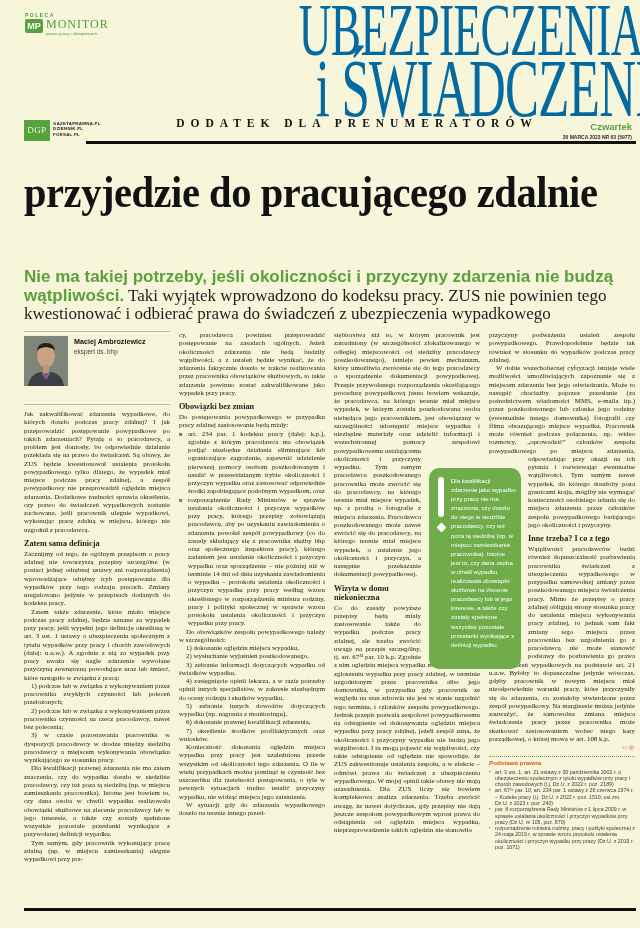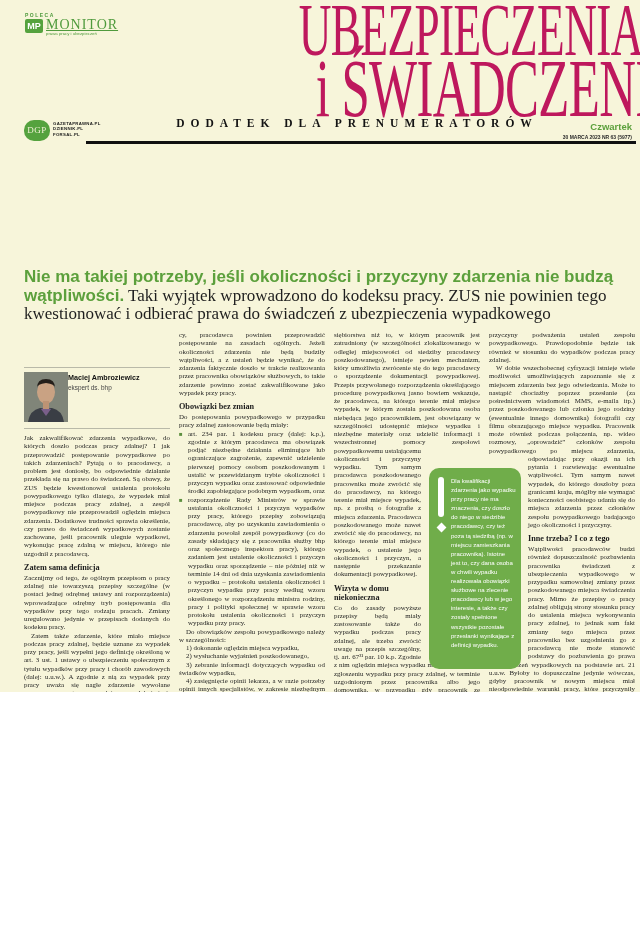--- a/index.html
+++ b/index.html
@@ -1,39 +1,39 @@
 <!DOCTYPE html>
 <html lang="pl"><head>
 <meta charset="utf-8">
 <style>
   html,body{margin:0;padding:0;}
   body{width:640px;height:929px;font-family:"Liberation Serif",serif;}
-  #page{position:relative;width:640px;height:692px;background:#f7f5da;overflow:hidden;}
+  #page{position:relative;width:640px;height:928px;background:#f7f5da;overflow:hidden;}
 
   
   .poleca-block{position:absolute;left:25px;top:12px;width:130px;color:#4f9a3c;}
   .poleca-label{font-family:"Liberation Sans",sans-serif;font-size:5px;font-weight:bold;letter-spacing:1.5px;color:#4f9a3c;}
   .mp-row{display:flex;align-items:flex-start;gap:3px;margin-top:1px;}
   .mp-box{width:18px;height:14px;background:#55a23e;color:#fff;font-family:"Liberation Sans",sans-serif;
           font-weight:bold;font-size:9px;line-height:14px;text-align:center;border-radius:2px;}
   .monitor-col{display:flex;flex-direction:column;}
-  .monitor-word{font-family:"Liberation Serif",serif;font-size:14px;letter-spacing:1px;color:#4f9a3c;line-height:11px;text-decoration:underline;}
+  .monitor-word{font-family:"Liberation Serif",serif;font-size:12px;letter-spacing:1px;color:#4f9a3c;line-height:11px;}
   .monitor-tag{font-family:"Liberation Sans",sans-serif;font-size:4.3px;color:#4f9a3c;margin-top:1px;}
 
-  .masthead{position:absolute;left:88px;right:26px;top:2px;text-align:right;color:#be185d;}
+  .masthead{position:absolute;left:88px;right:26px;top:2px;text-align:right;color:#0369a1;}
   .mast-line{display:block;white-space:nowrap;}
   .mast-line .mt{display:inline-block;transform:scaleX(0.62);transform-origin:100% 50%;letter-spacing:-1px;}
   .mast1 .mt{font-size:73px;line-height:58px;}
   .mast2 .mt{font-size:82px;line-height:58px;}
   .dodatek{position:absolute;left:96px;right:22px;top:117px;text-align:center;
            font-family:"Liberation Serif",serif;font-weight:bold;font-size:11.5px;letter-spacing:6px;color:#141414;white-space:nowrap;}
 
   .dgp-block{position:absolute;left:24px;top:120px;display:flex;gap:3px;align-items:flex-start;}
   .dgp-box{width:26px;height:21px;background:#55a23e;color:#f2f0d6;font-family:"Liberation Serif",serif;
-           font-size:9px;line-height:21px;text-align:center;letter-spacing:0.5px;border-radius:10px;}
+           font-size:9px;line-height:21px;text-align:center;letter-spacing:0.5px;}
   .dgp-sites{display:flex;flex-direction:column;justify-content:center;padding-top:1px;}
   .dgp-site{font-family:"Liberation Sans",sans-serif;font-weight:bold;font-size:4.3px;line-height:5.4px;color:#1a1a1a;letter-spacing:0.3px;}
 
   .hd-rule{position:absolute;left:86px;right:4px;top:141px;height:2.5px;background:#101010;}
 
   .date-block{position:absolute;right:8px;top:122px;text-align:right;}
   .date-day{font-family:"Liberation Sans",sans-serif;font-weight:bold;font-size:9.5px;color:#5ca03c;line-height:10px;}
   .date-line{font-family:"Liberation Sans",sans-serif;font-weight:bold;font-size:5px;color:#2b2b2b;margin-top:2px;}
 
   
@@ -48,21 +48,21 @@
   
   .cols{position:absolute;left:24px;top:331px;width:612px;height:577px;display:flex;gap:9px;overflow:hidden;}
   .col{width:146px;flex:0 0 146px;font-size:6.9px;line-height:8.25px;text-align:justify;color:#1d1d1d;}
   .col p{margin:0;}
   .col p.ind{text-indent:7px;}
   .sub{font-family:"Liberation Serif",serif;font-weight:bold;font-size:8.2px;line-height:9px;margin:5px 0 2px;text-align:left;}
   .bl{position:relative;padding-left:9px;margin:0;}
   .bl::before{content:"■";position:absolute;left:0;top:0;color:#5d8f3f;font-size:6px;}
 
   
-  .author{border-top:1px solid #b9b9a8;border-bottom:1px solid #b9b9a8;padding:4px 0 6px;margin-bottom:5px;display:flex;margin-top:36px;}
+  .author{border-top:1px solid #b9b9a8;border-bottom:1px solid #b9b9a8;padding:4px 0 18px;margin-bottom:5px;display:flex;gap:6px;}
   .author-photo{width:44px;height:50px;flex:0 0 44px;}
   .author-meta{padding-top:2px;}
   .author-name{font-family:"Liberation Sans",sans-serif;font-weight:bold;font-size:7.2px;color:#111;}
   .author-role{font-family:"Liberation Sans",sans-serif;font-size:6.4px;color:#444;margin-top:2px;}
 
   
   .sp3{float:right;width:55px;height:207px;margin-left:4px;}
   .sp4{float:left;width:35px;height:205px;margin-right:4px;}
   .qbox{position:absolute;left:405px;top:137px;width:92px;height:201px;background:#70ad4a;border-radius:10px;
         padding:9px 5px 5px 6px;box-sizing:border-box;display:flex;gap:4px;}
@@ -112,20 +112,21 @@
   </div>
 
   <div class="hd-rule"></div>
 
   <div class="date-block">
     <div class="date-day">Czwartek</div>
     <div class="date-line">30 MARCA 2023 NR 63 (5977)</div>
   </div>
 
   <h1 class="headline" style="margin:0;">
+    <span class="hl-line"><span class="ht">przyjedzie do pracującego zdalnie</span></span>
   </h1>
 
   <div class="lead">
     <span class="lead-hi">Nie ma takiej potrzeby, jeśli okoliczności i przyczyny zdarzenia nie budzą wątpliwości.</span><span class="lead-rest"> Taki wyjątek wprowadzono do kodeksu pracy. ZUS nie powinien tego kwestionować i odbierać prawa do świadczeń z ubezpieczenia wypadkowego</span>
   </div>
 
   <div class="cols">
 
     <div class="col">
       <div class="author">

